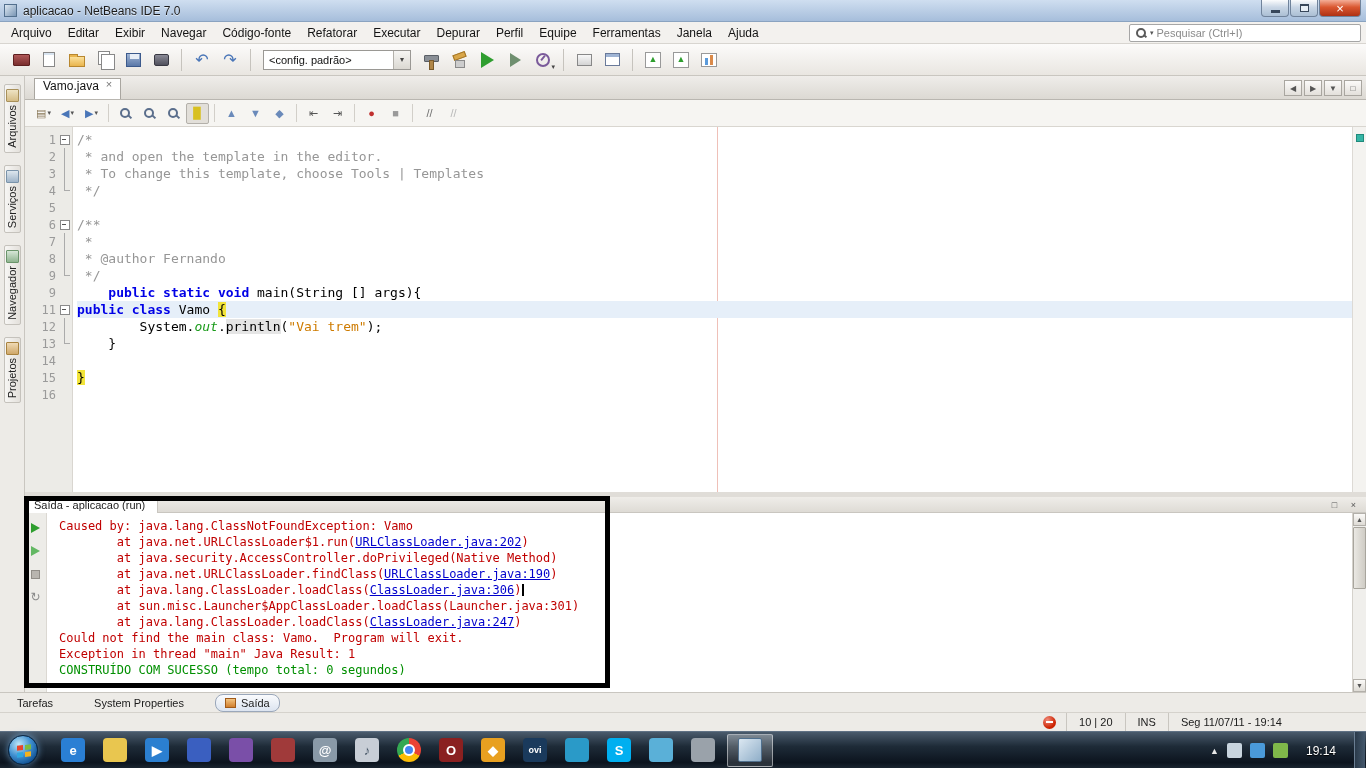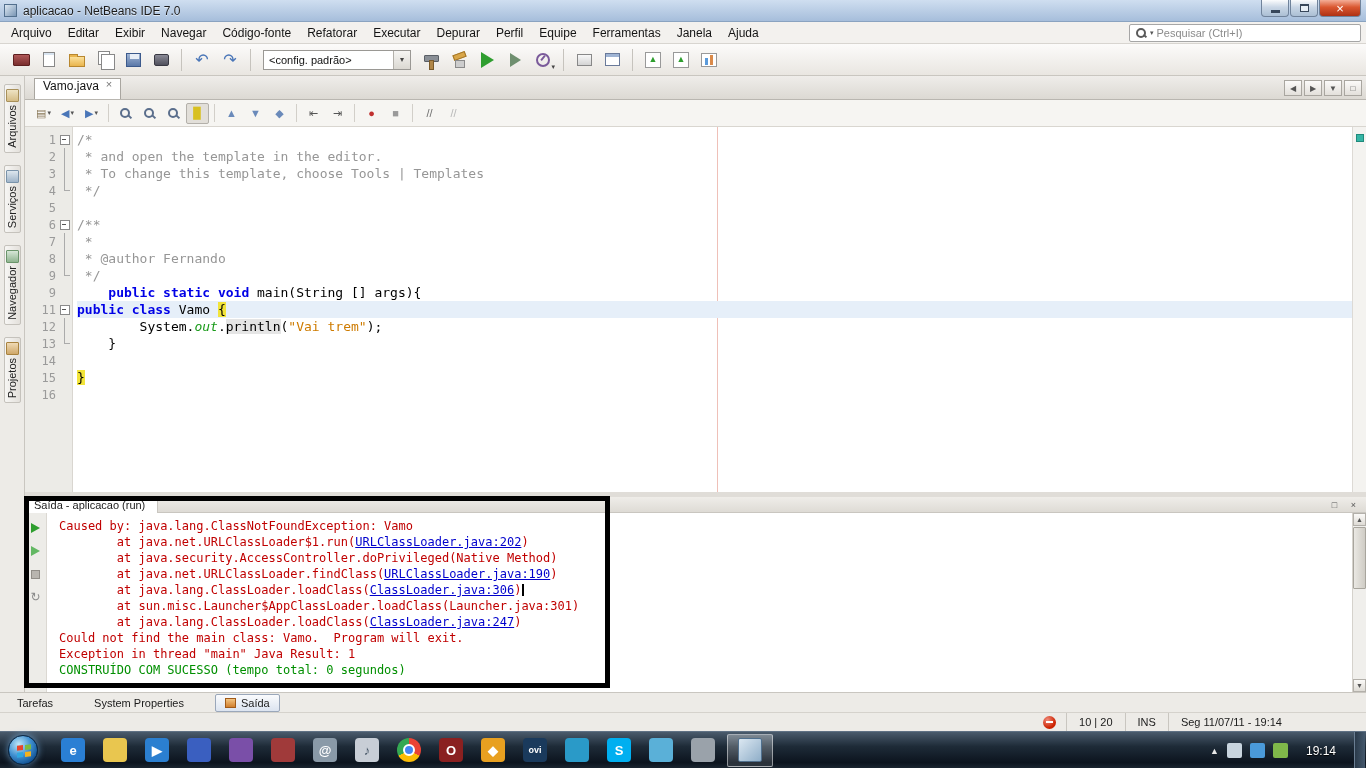--- a/index.html
+++ b/index.html
@@ -138,21 +138,21 @@
 .os-up,.os-down{position:absolute;left:0;width:13px;height:13px;background:linear-gradient(#FBFAF8,#DEDBD5);border:1px solid #B3B0AA;display:flex;align-items:center;justify-content:center;font-size:7px;color:#555}
 .os-up{top:0}.os-down{bottom:0}
 .os-thumb{position:absolute;left:0;top:14px;width:13px;height:62px;background:linear-gradient(90deg,#EAE8E3,#CFCCC5);border:1px solid #A8A59D;border-radius:1px}
 
 
 .annotation-rect{position:absolute;left:24px;top:496px;width:586px;height:192px;border:5px solid #000;z-index:60;pointer-events:none}
 
 
 .bottomtabs{position:absolute;left:0;right:0;top:692px;height:20px;background:#EDEBE7;border-top:1px solid #C9C6C0;display:flex;align-items:center;padding-left:7px;gap:21px}
 .btab{display:flex;align-items:center;gap:5px;padding:2px 9px;font-size:11px;color:#1B1B1B;border:1px solid transparent}
-.btab.selected{border:1px solid #9AA7BA;background:linear-gradient(#FAFBFD,#DCE4F0);border-radius:2px}
+.btab.selected{border:1px solid #9AA7BA;background:linear-gradient(#FAFBFD,#DCE4F0);border-radius:8px}
 .btab-icon{width:11px;height:10px;background:linear-gradient(#F2C482,#D17F2E);border:1px solid #A05A1A}
 .statusbar{position:absolute;left:0;right:0;top:712px;height:19px;background:#EDEBE7;border-top:1px solid #D5D2CC;display:flex;align-items:center;justify-content:flex-end;padding-right:72px}
 .sb-cell{height:100%;display:flex;align-items:center;justify-content:center;border-left:1px solid #C9C6C0;padding:0 12px;font-size:11px;color:#1B1B1B;white-space:nowrap}
 .sb-err{width:13px;height:13px;border-radius:50%;background:radial-gradient(circle at 35% 30%,#F08A7A,#CC2200 65%);position:relative;margin-right:10px;flex:none}
 .sb-err::before{content:"";position:absolute;left:3px;top:5px;width:7px;height:2px;background:#fff}
 
 
 .taskbar{position:absolute;left:0;right:0;top:731px;height:37px;background:linear-gradient(#4A5B6C,#1E2B38 40%,#0C141E 85%,#1A2530);border-top:1px solid #5F7184;display:flex;align-items:center}
 .start-orb{width:30px;height:30px;border-radius:50%;margin:0 14px 0 8px;background:radial-gradient(circle at 35% 30%,#BFE8F8,#3F8FD0 45%,#0C4A8C 82%);border:1px solid #0A2A4A;box-shadow:0 0 7px rgba(130,190,245,.65);position:relative;flex:none}
 .orb-flag{position:absolute;left:8px;top:9px;width:14px;height:12px;transform:skewY(-6deg);background:linear-gradient(#E8452C,#E8452C) 0 0/6px 5px no-repeat,linear-gradient(#7CBB3F,#7CBB3F) 8px 0/6px 5px no-repeat,linear-gradient(#2FA7E0,#2FA7E0) 0 7px/6px 5px no-repeat,linear-gradient(#F5B21E,#F5B21E) 8px 7px/6px 5px no-repeat}

